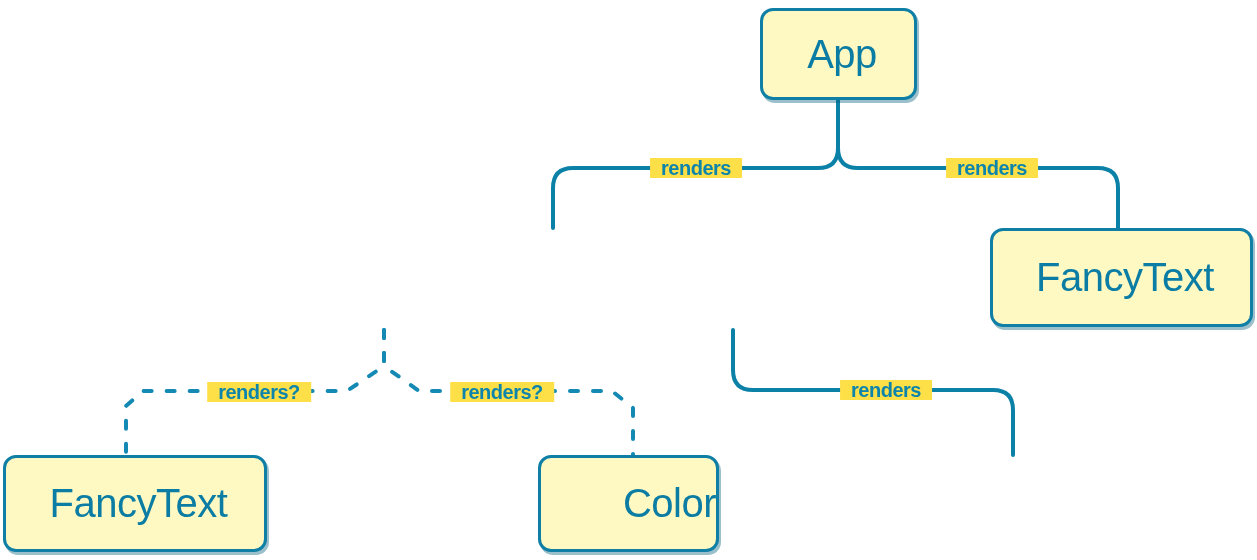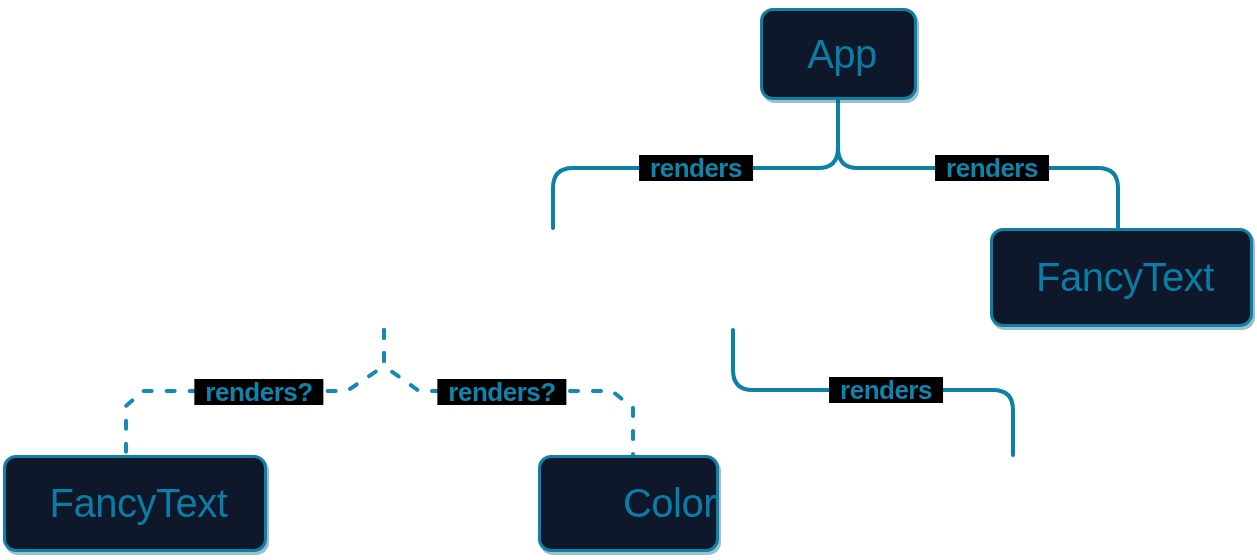--- a/index.html
+++ b/index.html
@@ -31,33 +31,33 @@
     stroke-linecap: round;
     stroke-linejoin: round;
   }
   .edge.dashed {
     stroke: #1489b4;
     stroke-dasharray: 8 15;
   }
   .edge-label {
     position: absolute;
     transform: translate(-50%, -50%);
-    background: #000000;
+    background: #fde047;
     padding: 0 11px;
     color: #0c84ac;
-    font-size: 26px;
+    font-size: 20px;
     font-weight: 700;
     letter-spacing: -0.5px;
     white-space: nowrap;
     line-height: 1;
   }
   .node {
     position: absolute;
     box-sizing: border-box;
-    background: #0f172a;
+    background: #fef9c3;
     border: 3px solid #0f7fa6;
     border-radius: 13px;
     box-shadow: 2px 3px 0 rgba(6, 94, 125, 0.40);
     display: flex;
     align-items: center;
     justify-content: center;
     color: #0b7ca3;
     font-size: 40px;
     font-weight: 500;
     letter-spacing: -0.5px;

